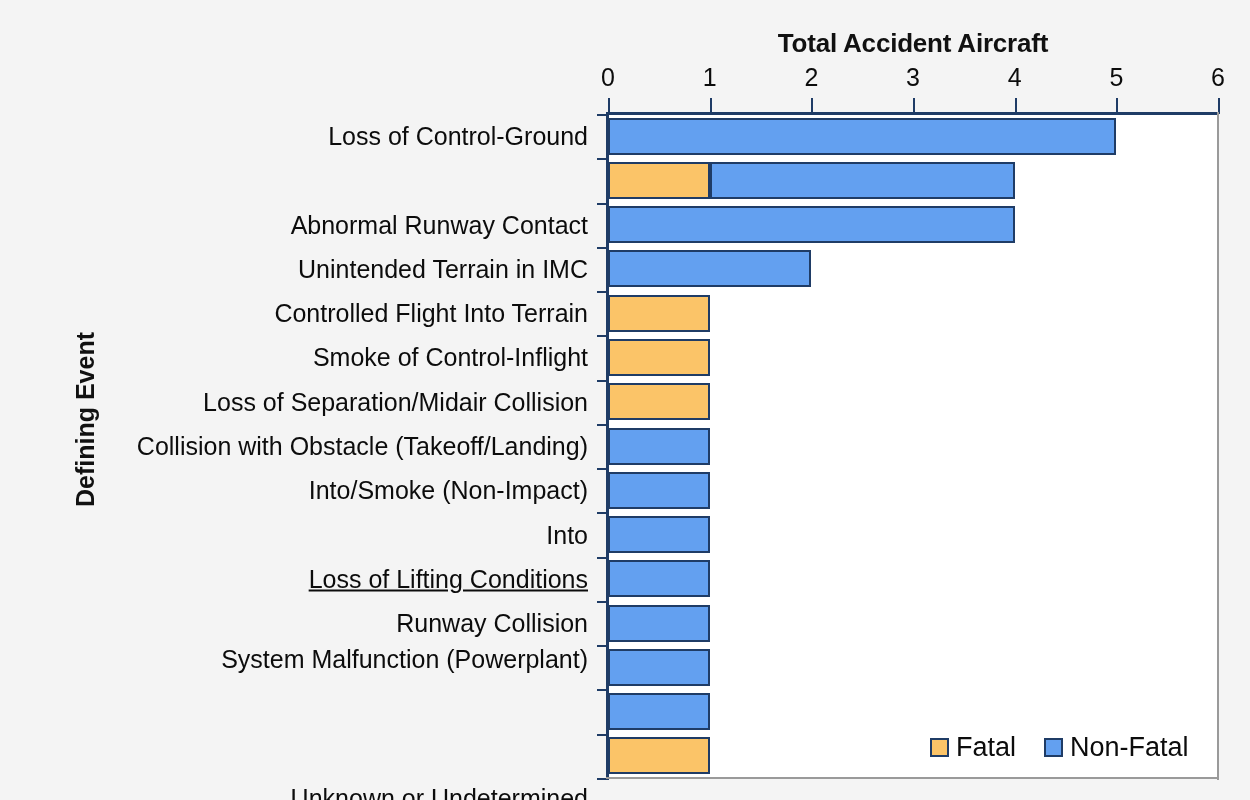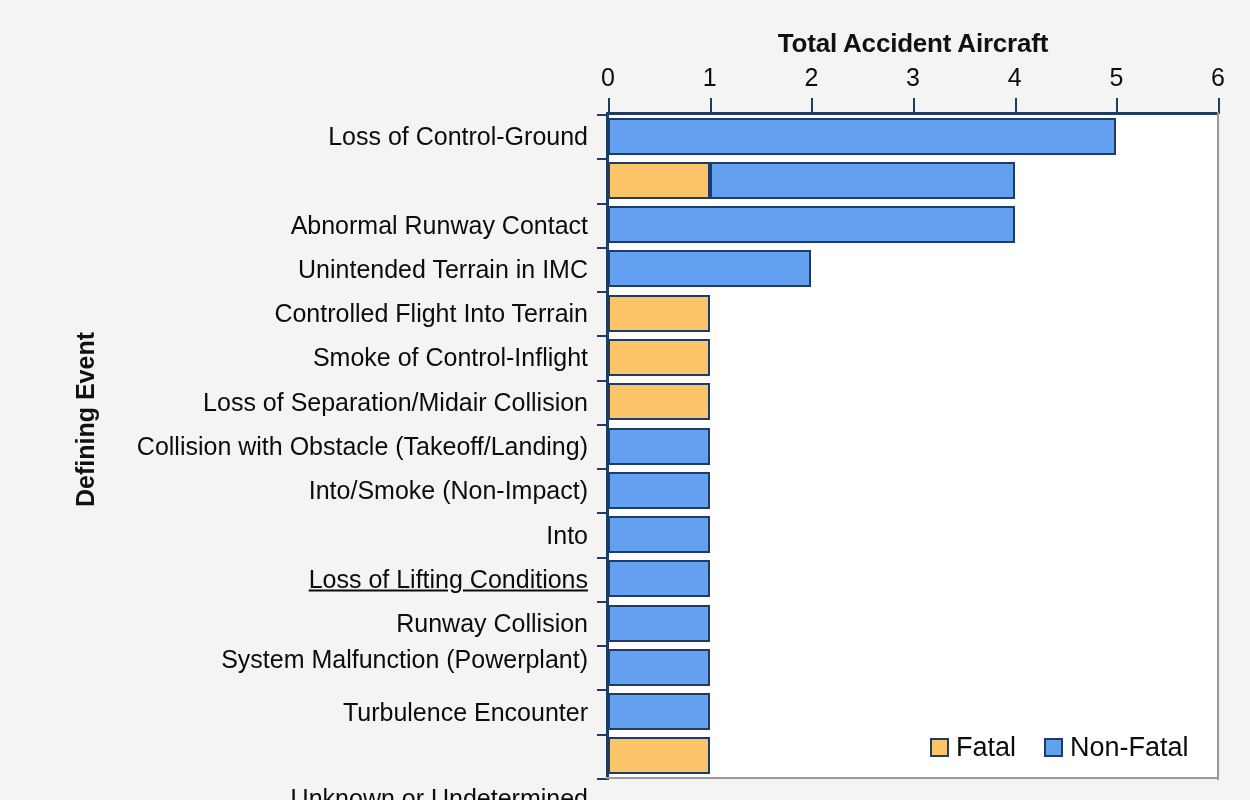--- a/index.html
+++ b/index.html
@@ -236,21 +236,20 @@
       <div class="y-label" style="top: 154.933px;">Unintended Terrain in IMC</div>
       <div class="y-label" style="top: 199.2px;">Controlled Flight Into Terrain</div>
       <div class="y-label" style="top: 243.467px;">Smoke of Control-Inflight</div>
       <div class="y-label" style="top: 287.733px;">Loss of Separation/Midair Collision</div>
       <div class="y-label" style="top: 332px;">Collision with Obstacle (Takeoff/Landing)</div>
       <div class="y-label" style="top: 376.267px;">Into/Smoke (Non-Impact)</div>
       <div class="y-label" style="top: 420.533px;">Into</div>
       <div class="y-label" style="top: 464.8px; text-decoration: underline;">Loss of Lifting Conditions</div>
       <div class="y-label" style="top: 509.067px;">Runway Collision</div>
       <div class="y-label" style="top: 539px; margin-top: 6px;">System Malfunction (Powerplant)</div>
-      <div class="y-label" style="top: 597.6px;">Turbulence Encounter</div>
       <div class="y-label" style="top: 678px; margin-top: 6px;">Unknown or Undetermined</div>
     </div>
   <div class="y-ticks">
       <div class="y-tick" style="top: 0px;"></div>
       <div class="y-tick" style="top: 44.2667px;"></div>
       <div class="y-tick" style="top: 88.5333px;"></div>
       <div class="y-tick" style="top: 132.8px;"></div>
       <div class="y-tick" style="top: 177.067px;"></div>
       <div class="y-tick" style="top: 221.333px;"></div>
       <div class="y-tick" style="top: 265.6px;"></div>

